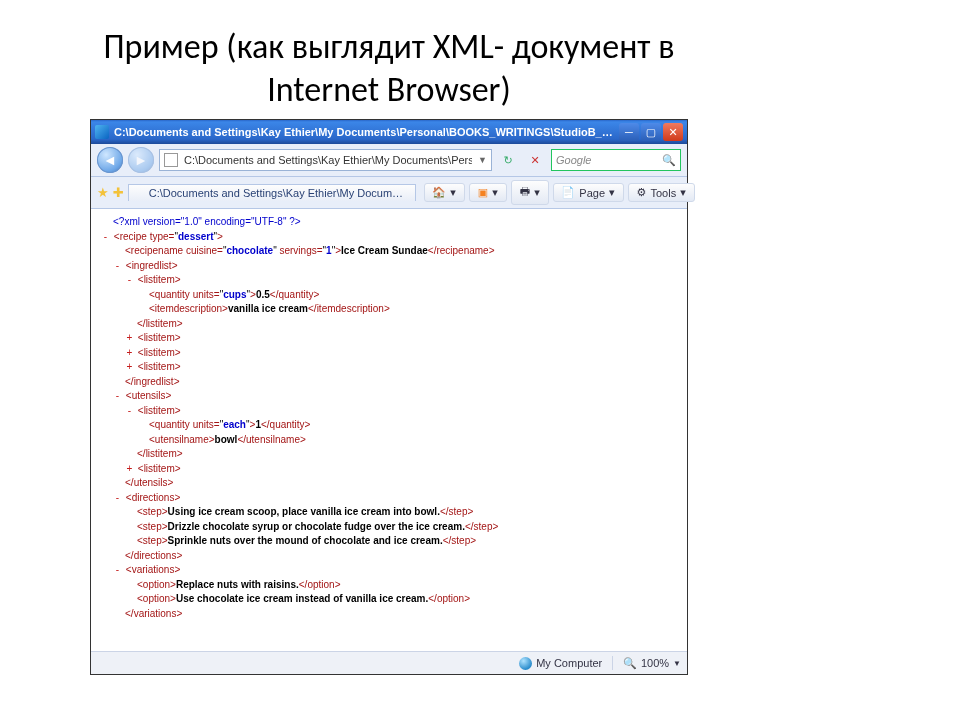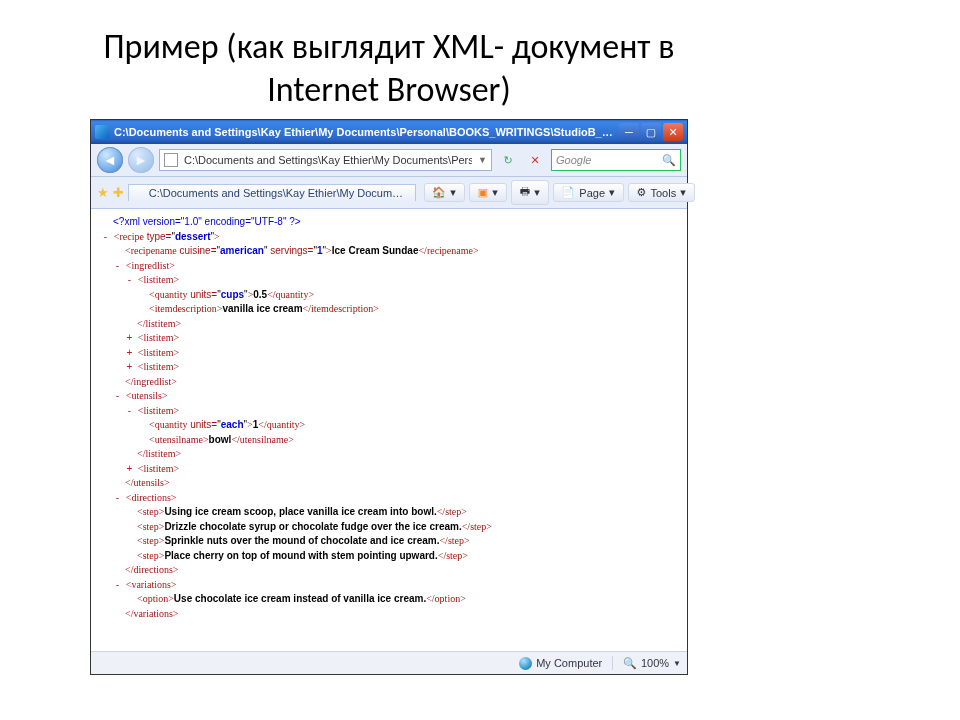--- a/index.html
+++ b/index.html
@@ -30,21 +30,21 @@
   .toolbar2 { background:#e8eef9; border-bottom:1px solid #b5c7e6; padding:3px 6px; display:flex; align-items:center; gap:4px; }
   .star { color:#f3c23a; font-size:13px; }
   .tab { background:linear-gradient(#fdfdfd,#e9eef8); border:1px solid #b5c7e6; border-bottom:none; padding:2px 10px 2px 6px; display:flex; align-items:center; gap:4px; color:#2a4275; max-width:270px; }
   .tbtn { background:linear-gradient(#fdfdfd,#e3e9f4); border:1px solid #cfd9ea; border-radius:3px; padding:2px 8px; display:flex; align-items:center; gap:4px; color:#334; }
   .spacer { flex:1; }
   .content { background:#fff; height:430px; overflow:hidden; padding:6px 6px 6px 10px; font-family:"Verdana","Arial",sans-serif; font-size:10px; line-height:1.45; }
   .xml-line { white-space:nowrap; }
   .i0{padding-left:0}.i1{padding-left:12px}.i2{padding-left:24px}.i3{padding-left:36px}.i4{padding-left:48px}
   .tog { color:#c51c1c; display:inline-block; width:9px; text-align:center; margin-right:1px; }
   .pi { color:#0000cc; }
-  .tag { color:#a31515;font-family:Liberation Serif, serif; }
+  .tag { color:#a31515; }
   .attr { color:#a31515; }
   .val { color:#0000cc; font-weight:bold; }
   .txt { color:#000; font-weight:bold; }
   .statusbar { background:#eef1f7; border-top:1px solid #cbd4e6; height:22px; display:flex; align-items:center; justify-content:flex-end; padding:0 6px; gap:10px; color:#334; font-size:11px; }
   .zone { display:flex; align-items:center; gap:4px; }
   .divider { width:1px; height:14px; background:#cbd4e6; }
   .globe { width:13px; height:13px; border-radius:50%; background:radial-gradient(circle at 35% 30%,#aee3ff,#2a8ccc 70%); }
   .zoom { display:flex; align-items:center; gap:4px; }
 </style>
 </head>
@@ -99,21 +99,21 @@
         <div class="tbtn"><span>🖶</span>▾</div>
         <div class="tbtn"><span>📄</span><span>Page</span> ▾</div>
         <div class="tbtn"><span>⚙</span><span>Tools</span> ▾</div>
       </div>
 
       <div class="content">
         <div class="xml-line i1"><span class="pi">&lt;?xml version="1.0" encoding="UTF-8" ?&gt;</span></div>
 
         <div class="xml-line i0"><span class="tog">-</span> <span class="tag">&lt;<span>recipe</span></span> <span class="attr"><span>type</span>=</span>"<span class="val">dessert</span>"<span class="tag">&gt;</span></div>
 
-        <div class="xml-line i2"><span class="tag">&lt;<span>recipename</span></span> <span class="attr"><span>cuisine</span>=</span>"<span class="val">american</span>" <span class="attr"><span>servings</span>=</span>"<span class="val">1</span>"<span class="tag">&gt;</span><span class="txt">Ice Cream Sundae</span><span class="tag">&lt;/<span>recipename</span>&gt;</span></div>
+        <div class="xml-line i2"><span class="tag">&lt;<span>recipename</span></span> <span class="attr"><span>cuisine</span>=</span>"<span class="val">chocolate</span>" <span class="attr"><span>servings</span>=</span>"<span class="val">1</span>"<span class="tag">&gt;</span><span class="txt">Ice Cream Sundae</span><span class="tag">&lt;/<span>recipename</span>&gt;</span></div>
 
         <div class="xml-line i1"><span class="tog">-</span> <span class="tag">&lt;<span>ingredlist</span>&gt;</span></div>
         <div class="xml-line i2"><span class="tog">-</span> <span class="tag">&lt;<span>listitem</span>&gt;</span></div>
         <div class="xml-line i4"><span class="tag">&lt;<span>quantity</span></span> <span class="attr"><span>units</span>=</span>"<span class="val">cups</span>"<span class="tag">&gt;</span><span class="txt">0.5</span><span class="tag">&lt;/<span>quantity</span>&gt;</span></div>
         <div class="xml-line i4"><span class="tag">&lt;<span>itemdescription</span>&gt;</span><span class="txt">vanilla ice cream</span><span class="tag">&lt;/<span>itemdescription</span>&gt;</span></div>
         <div class="xml-line i3"><span class="tag">&lt;/<span>listitem</span>&gt;</span></div>
         <div class="xml-line i2"><span class="tog">+</span> <span class="tag">&lt;<span>listitem</span>&gt;</span></div>
         <div class="xml-line i2"><span class="tog">+</span> <span class="tag">&lt;<span>listitem</span>&gt;</span></div>
         <div class="xml-line i2"><span class="tog">+</span> <span class="tag">&lt;<span>listitem</span>&gt;</span></div>
         <div class="xml-line i2"><span class="tag">&lt;/<span>ingredlist</span>&gt;</span></div>
@@ -123,24 +123,24 @@
         <div class="xml-line i4"><span class="tag">&lt;<span>quantity</span></span> <span class="attr"><span>units</span>=</span>"<span class="val">each</span>"<span class="tag">&gt;</span><span class="txt">1</span><span class="tag">&lt;/<span>quantity</span>&gt;</span></div>
         <div class="xml-line i4"><span class="tag">&lt;<span>utensilname</span>&gt;</span><span class="txt">bowl</span><span class="tag">&lt;/<span>utensilname</span>&gt;</span></div>
         <div class="xml-line i3"><span class="tag">&lt;/<span>listitem</span>&gt;</span></div>
         <div class="xml-line i2"><span class="tog">+</span> <span class="tag">&lt;<span>listitem</span>&gt;</span></div>
         <div class="xml-line i2"><span class="tag">&lt;/<span>utensils</span>&gt;</span></div>
 
         <div class="xml-line i1"><span class="tog">-</span> <span class="tag">&lt;<span>directions</span>&gt;</span></div>
         <div class="xml-line i3"><span class="tag">&lt;<span>step</span>&gt;</span><span class="txt">Using ice cream scoop, place vanilla ice cream into bowl.</span><span class="tag">&lt;/<span>step</span>&gt;</span></div>
         <div class="xml-line i3"><span class="tag">&lt;<span>step</span>&gt;</span><span class="txt">Drizzle chocolate syrup or chocolate fudge over the ice cream.</span><span class="tag">&lt;/<span>step</span>&gt;</span></div>
         <div class="xml-line i3"><span class="tag">&lt;<span>step</span>&gt;</span><span class="txt">Sprinkle nuts over the mound of chocolate and ice cream.</span><span class="tag">&lt;/<span>step</span>&gt;</span></div>
-        <div class="xml-line i3"><span class="tag">&lt;<span>step</span>&gt;</span><span class="txt">Place cherry on top of mound with stem pointing upward.</span><span class="tag">&lt;/<span>step</span>&gt;</span></div>
         <div class="xml-line i2"><span class="tag">&lt;/<span>directions</span>&gt;</span></div>
 
         <div class="xml-line i1"><span class="tog">-</span> <span class="tag">&lt;<span>variations</span>&gt;</span></div>
+        <div class="xml-line i3"><span class="tag">&lt;<span>option</span>&gt;</span><span class="txt">Replace nuts with raisins.</span><span class="tag">&lt;/<span>option</span>&gt;</span></div>
         <div class="xml-line i3"><span class="tag">&lt;<span>option</span>&gt;</span><span class="txt">Use chocolate ice cream instead of vanilla ice cream.</span><span class="tag">&lt;/<span>option</span>&gt;</span></div>
         <div class="xml-line i2"><span class="tag">&lt;/<span>variations</span>&gt;</span></div>
 
         <div class="xml-line i2"></div>
 
       </div>
 
       <div class="statusbar">
         <div class="zone">
           <div class="globe"></div>

